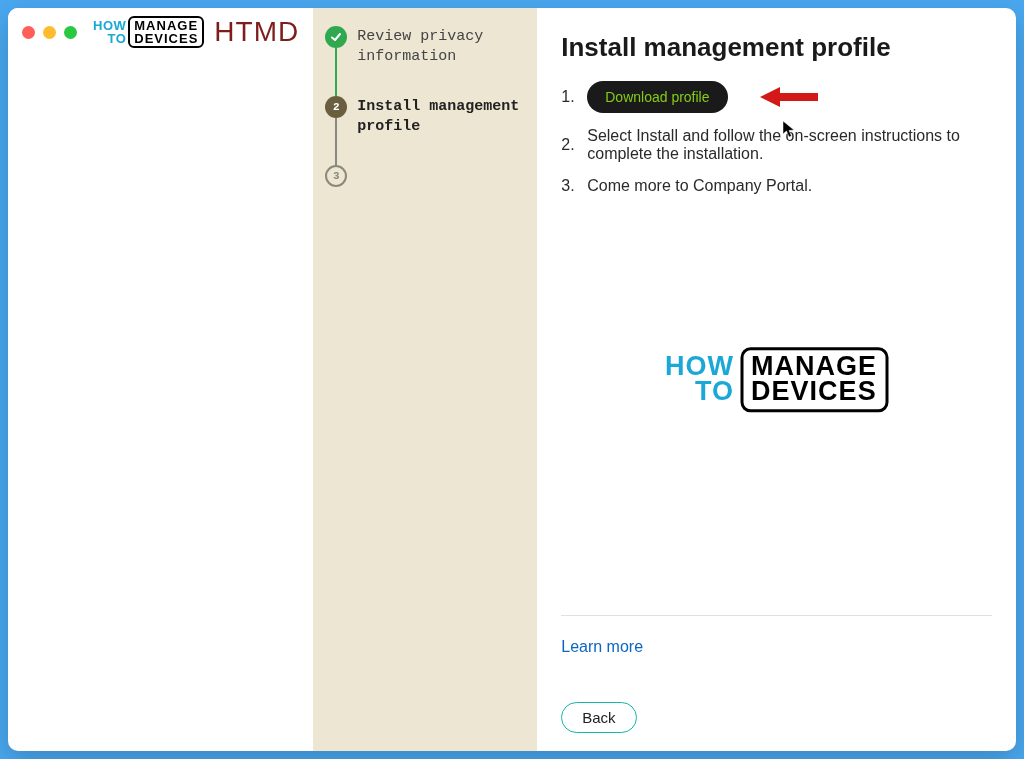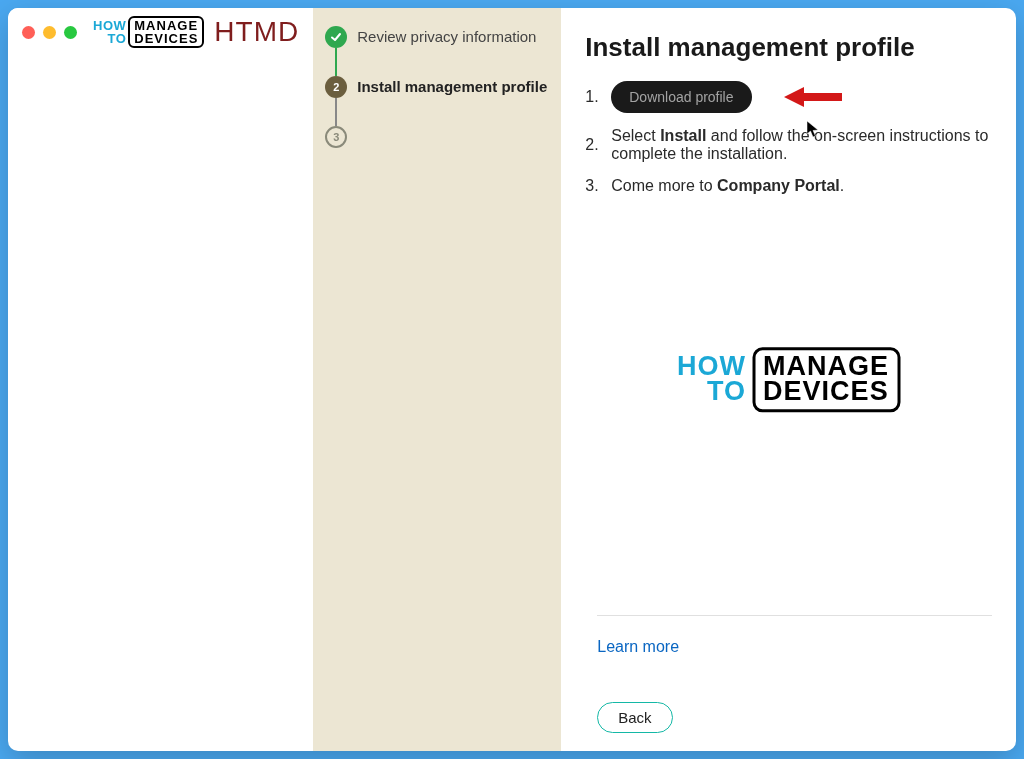--- a/index.html
+++ b/index.html
@@ -84,23 +84,24 @@
       font-weight: 400;
       letter-spacing: 1px;
       color: #7f1d1d;
     }
     .content-area {
       display: flex;
       flex: 1;
       min-height: 0;
     }
     .sidebar {
-      width: 248px;
+      width: 224px;
       background: #ece6d3;
       padding: 18px 12px 22px 12px;
+      font-family: Liberation Mono, monospace;
     }
     .step-list {
       list-style: none;
     }
     .step-item {
       display: flex;
       align-items: flex-start;
       gap: 10px;
       position: relative;
       padding-bottom: 28px;
@@ -182,34 +183,34 @@
       display: flex;
       align-items: center;
       margin-bottom: 14px;
       gap: 8px;
     }
     .inst-num {
       min-width: 18px;
     }
     .download-btn {
       background: #1a1a1a;
-      color: #a3a3a3;
+      color: #84cc16;
       border: none;
       padding: 8px 18px;
       border-radius: 18px;
       font-size: 14px;
       cursor: pointer;
     }
     .arrow {
       margin-left: 24px;
       display: inline-flex;
       align-items: center;
     }
     .arrow svg { display: block; }
-    .inst-text b { font-weight: 700; }
+    .inst-text b { font-weight: 400; }
     .cursor {
       position: absolute;
       left: 245px;
       top: 112px;
       pointer-events: none;
     }
     .cursor svg { display: block; }
     .center-logo {
       position: absolute;
       left: 50%;
@@ -235,21 +236,20 @@
       padding: 4px 8px;
       display: inline-flex;
       flex-direction: column;
       font-weight: 800;
       font-size: 27px;
       line-height: 0.95;
       letter-spacing: 1px;
     }
     .footer {
       margin-top: auto;
-      margin-left: 12px;
     }
     .divider {
       border: none;
       border-top: 1px solid #e0e0e0;
       margin-bottom: 22px;
     }
     .learn-more {
       color: #0a66c2;
       font-size: 16px;
       text-decoration: none;

